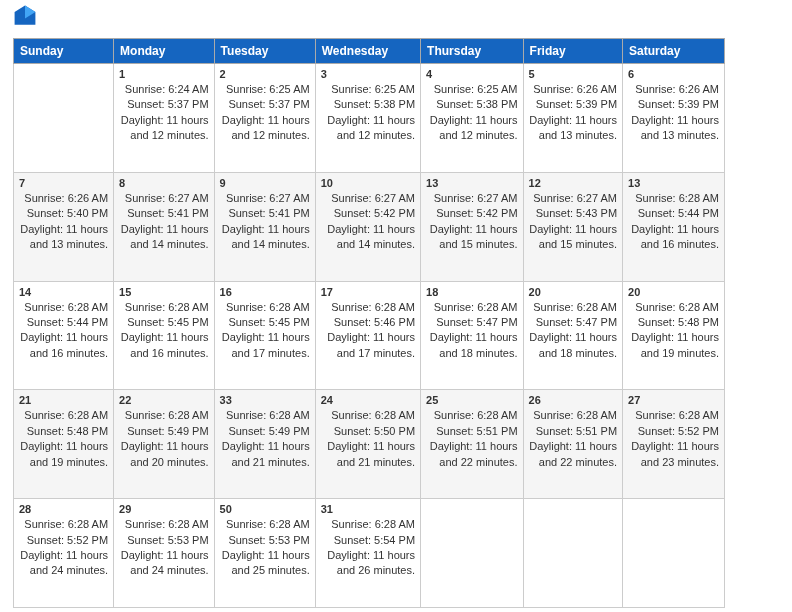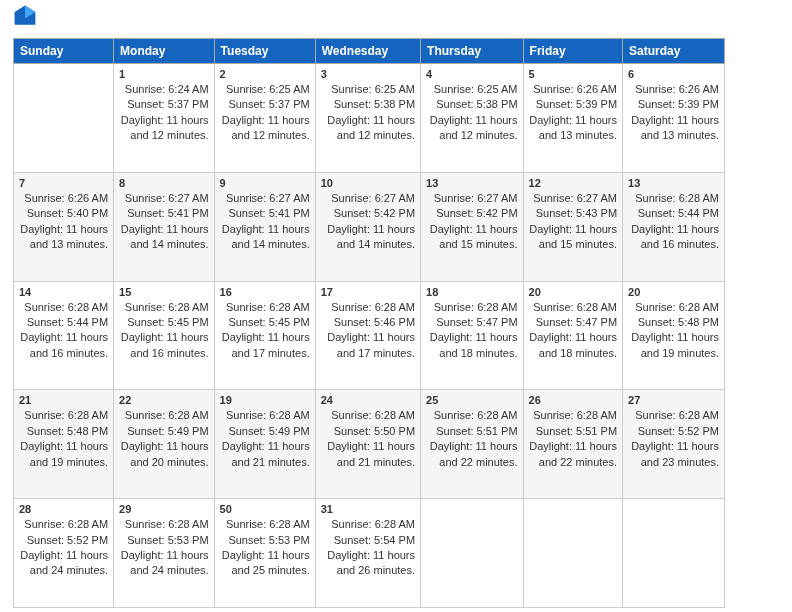--- a/index.html
+++ b/index.html
@@ -275,21 +275,21 @@
 Sunset: 5:48 PM
 Daylight: 11 hours and 19 minutes.</div>
           </td>
           <td>
             <span class="day-number">22</span>
             <div class="day-info" style="white-space: pre-line;">Sunrise: 6:28 AM
 Sunset: 5:49 PM
 Daylight: 11 hours and 20 minutes.</div>
           </td>
           <td>
-            <span class="day-number">19</span>
+            <span class="day-number">33</span>
             <div class="day-info" style="white-space: pre-line;">Sunrise: 6:28 AM
 Sunset: 5:49 PM
 Daylight: 11 hours and 21 minutes.</div>
           </td>
           <td>
             <span class="day-number">24</span>
             <div class="day-info" style="white-space: pre-line;">Sunrise: 6:28 AM
 Sunset: 5:50 PM
 Daylight: 11 hours and 21 minutes.</div>
           </td>

